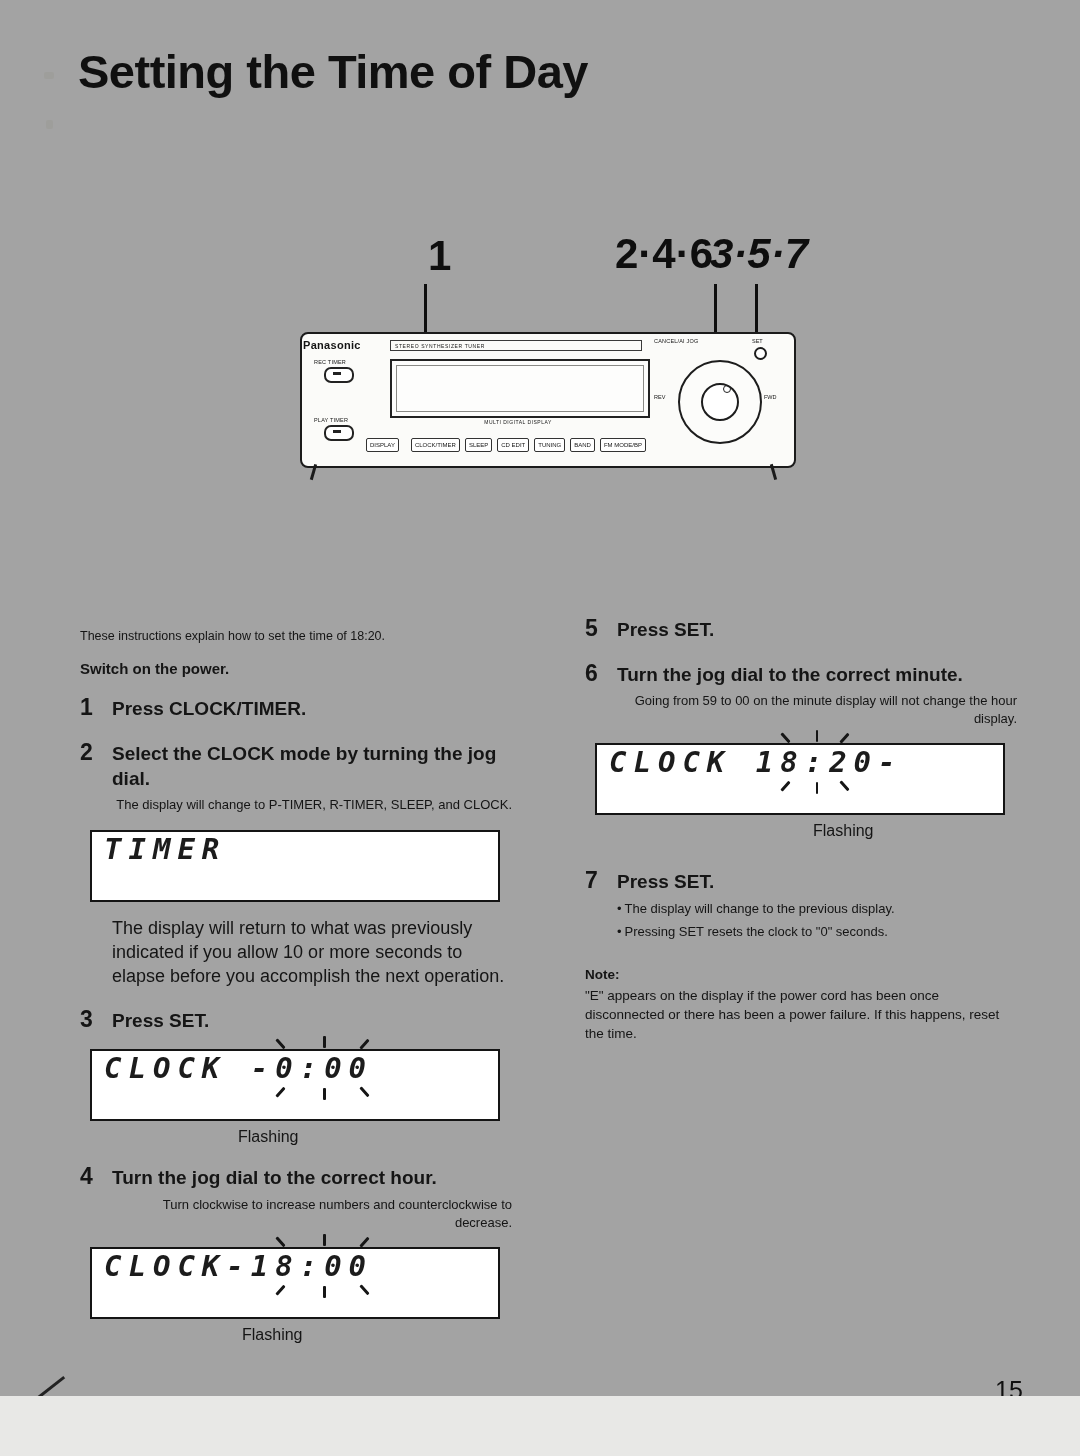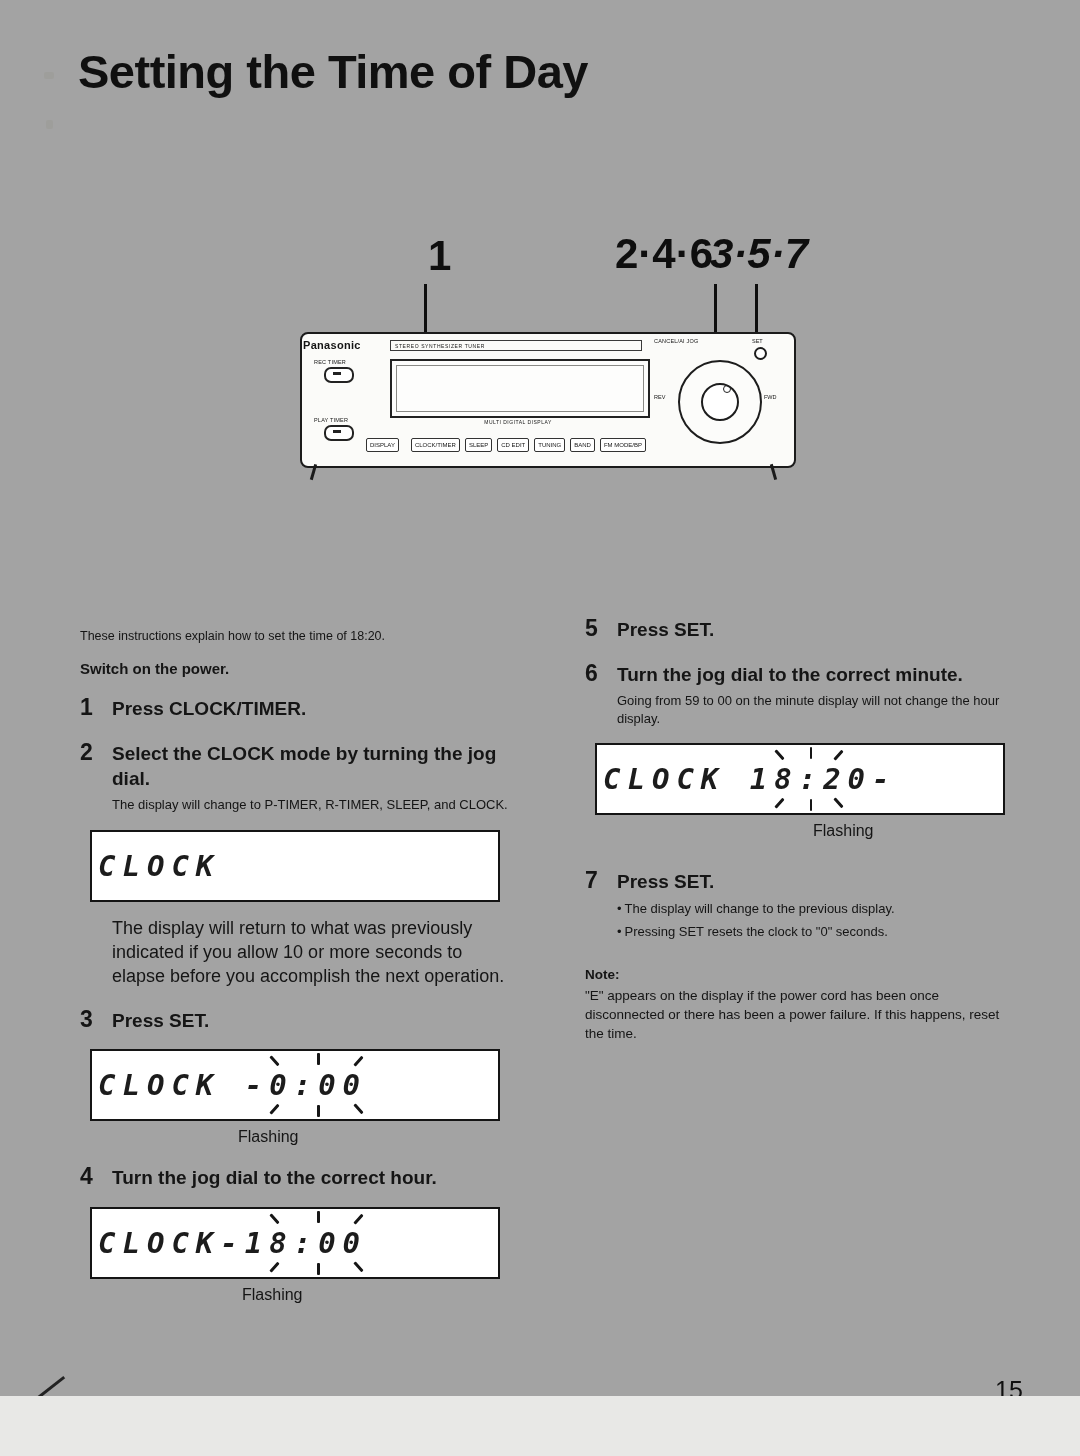--- a/index.html
+++ b/index.html
@@ -59,30 +59,30 @@
   
   .col{position:absolute;width:432px;}
   .col-left{left:80px;top:628px;}
   .col-right{left:585px;top:618px;}
   .intro{margin:0;font-size:12.5px;line-height:1.3;}
   .power{margin:16px 0 0;font-size:15px;font-weight:bold;}
   .step{display:flex;align-items:flex-start;margin-top:20px;}
   .num{flex:none;width:32px;font-size:23px;font-weight:bold;line-height:1.05;margin-top:-2px;}
   .stx{flex:1;}
   .st-title{font-weight:bold;font-size:19px;line-height:1.3;display:block;}
-  .st-body{margin:5px 0 0;font-size:13px;line-height:1.35;}
+  .st-body{margin:5px 0 0;font-size:13px;line-height:1.35;text-align:right;}
   .body-p{margin:14px 0 0 32px;font-size:18px;line-height:1.35;}
   .bullet{margin:6px 0 0;font-size:13px;line-height:1.3;}
   .bullet::before{content:"\2022";margin-right:3px;}
   .note-head{margin:26px 0 0;font-size:13.5px;font-weight:bold;}
   .note-body{margin:5px 0 0;font-size:13.5px;line-height:1.4;}
 
   
   .lcd{position:relative;margin:16px 0 0 10px;width:410px;height:72px;border:2px solid #141414;
-    background:#fff;display:flex;align-items:center;padding-left:6px;box-sizing:border-box;}
+    background:#fff;display:flex;align-items:flex-start;padding-left:12px;box-sizing:border-box;}
   .seg{font-family:"DejaVu Sans Mono",monospace;font-weight:bold;font-style:italic;
     font-size:29px;letter-spacing:7px;color:#1c1c1c;white-space:pre;}
   .flash-wrap{position:relative;display:inline-block;}
   .ray{position:absolute;width:2.5px;height:12px;background:#161616;border-radius:1px;}
   .ray.tl{top:-13px;left:4px;transform:rotate(-42deg);}
   .ray.tc{top:-15px;left:50%;margin-left:-1px;}
   .ray.tr{top:-13px;right:8px;transform:rotate(42deg);}
   .ray.bl{bottom:-13px;left:4px;transform:rotate(42deg);}
   .ray.bc{bottom:-15px;left:50%;margin-left:-1px;}
   .ray.br{bottom:-13px;right:8px;transform:rotate(-42deg);}
@@ -163,21 +163,21 @@
 
     <div class="step">
       <span class="num">2</span>
       <div class="stx">
         <span class="st-title">Select the CLOCK mode by turning the jog dial.</span>
         <p class="st-body">The display will change to P-TIMER, R-TIMER, SLEEP, and CLOCK.</p>
       </div>
     </div>
 
     <div class="lcd">
-      <span class="seg">CLOCK</span>
+      <span class="seg">TIMER</span>
     </div>
 
     <p class="body-p">The display will return to what was previously indicated if you allow 10 or more seconds to elapse before you accomplish the next operation.</p>
 
     <div class="step">
       <span class="num">3</span>
       <div class="stx">
           <span class="st-title">Press SET.</span>
         </div>
     </div>
@@ -186,20 +186,21 @@
       <span class="seg">CLOCK -</span>
         <span class="flash-wrap"><i class="ray tl"></i><i class="ray tc"></i><i class="ray tr"></i><i class="ray bl"></i><i class="ray bc"></i><i class="ray br"></i><span class="seg">0:00</span></span>
         <span class="seg"></span>
     </div>
     <div class="caption cap2">Flashing</div>
 
     <div class="step">
       <span class="num">4</span>
       <div class="stx">
         <span class="st-title">Turn the jog dial to the correct hour.</span>
+        <p class="st-body">Turn clockwise to increase numbers and counterclockwise to decrease.</p>
       </div>
     </div>
 
     <div class="lcd">
       <span class="seg">CLOCK-1</span>
         <span class="flash-wrap"><i class="ray tl"></i><i class="ray tc"></i><i class="ray tr"></i><i class="ray bl"></i><i class="ray bc"></i><i class="ray br"></i><span class="seg">8:00</span></span>
         <span class="seg"></span>
     </div>
     <div class="caption cap3">Flashing</div>
   </div>

